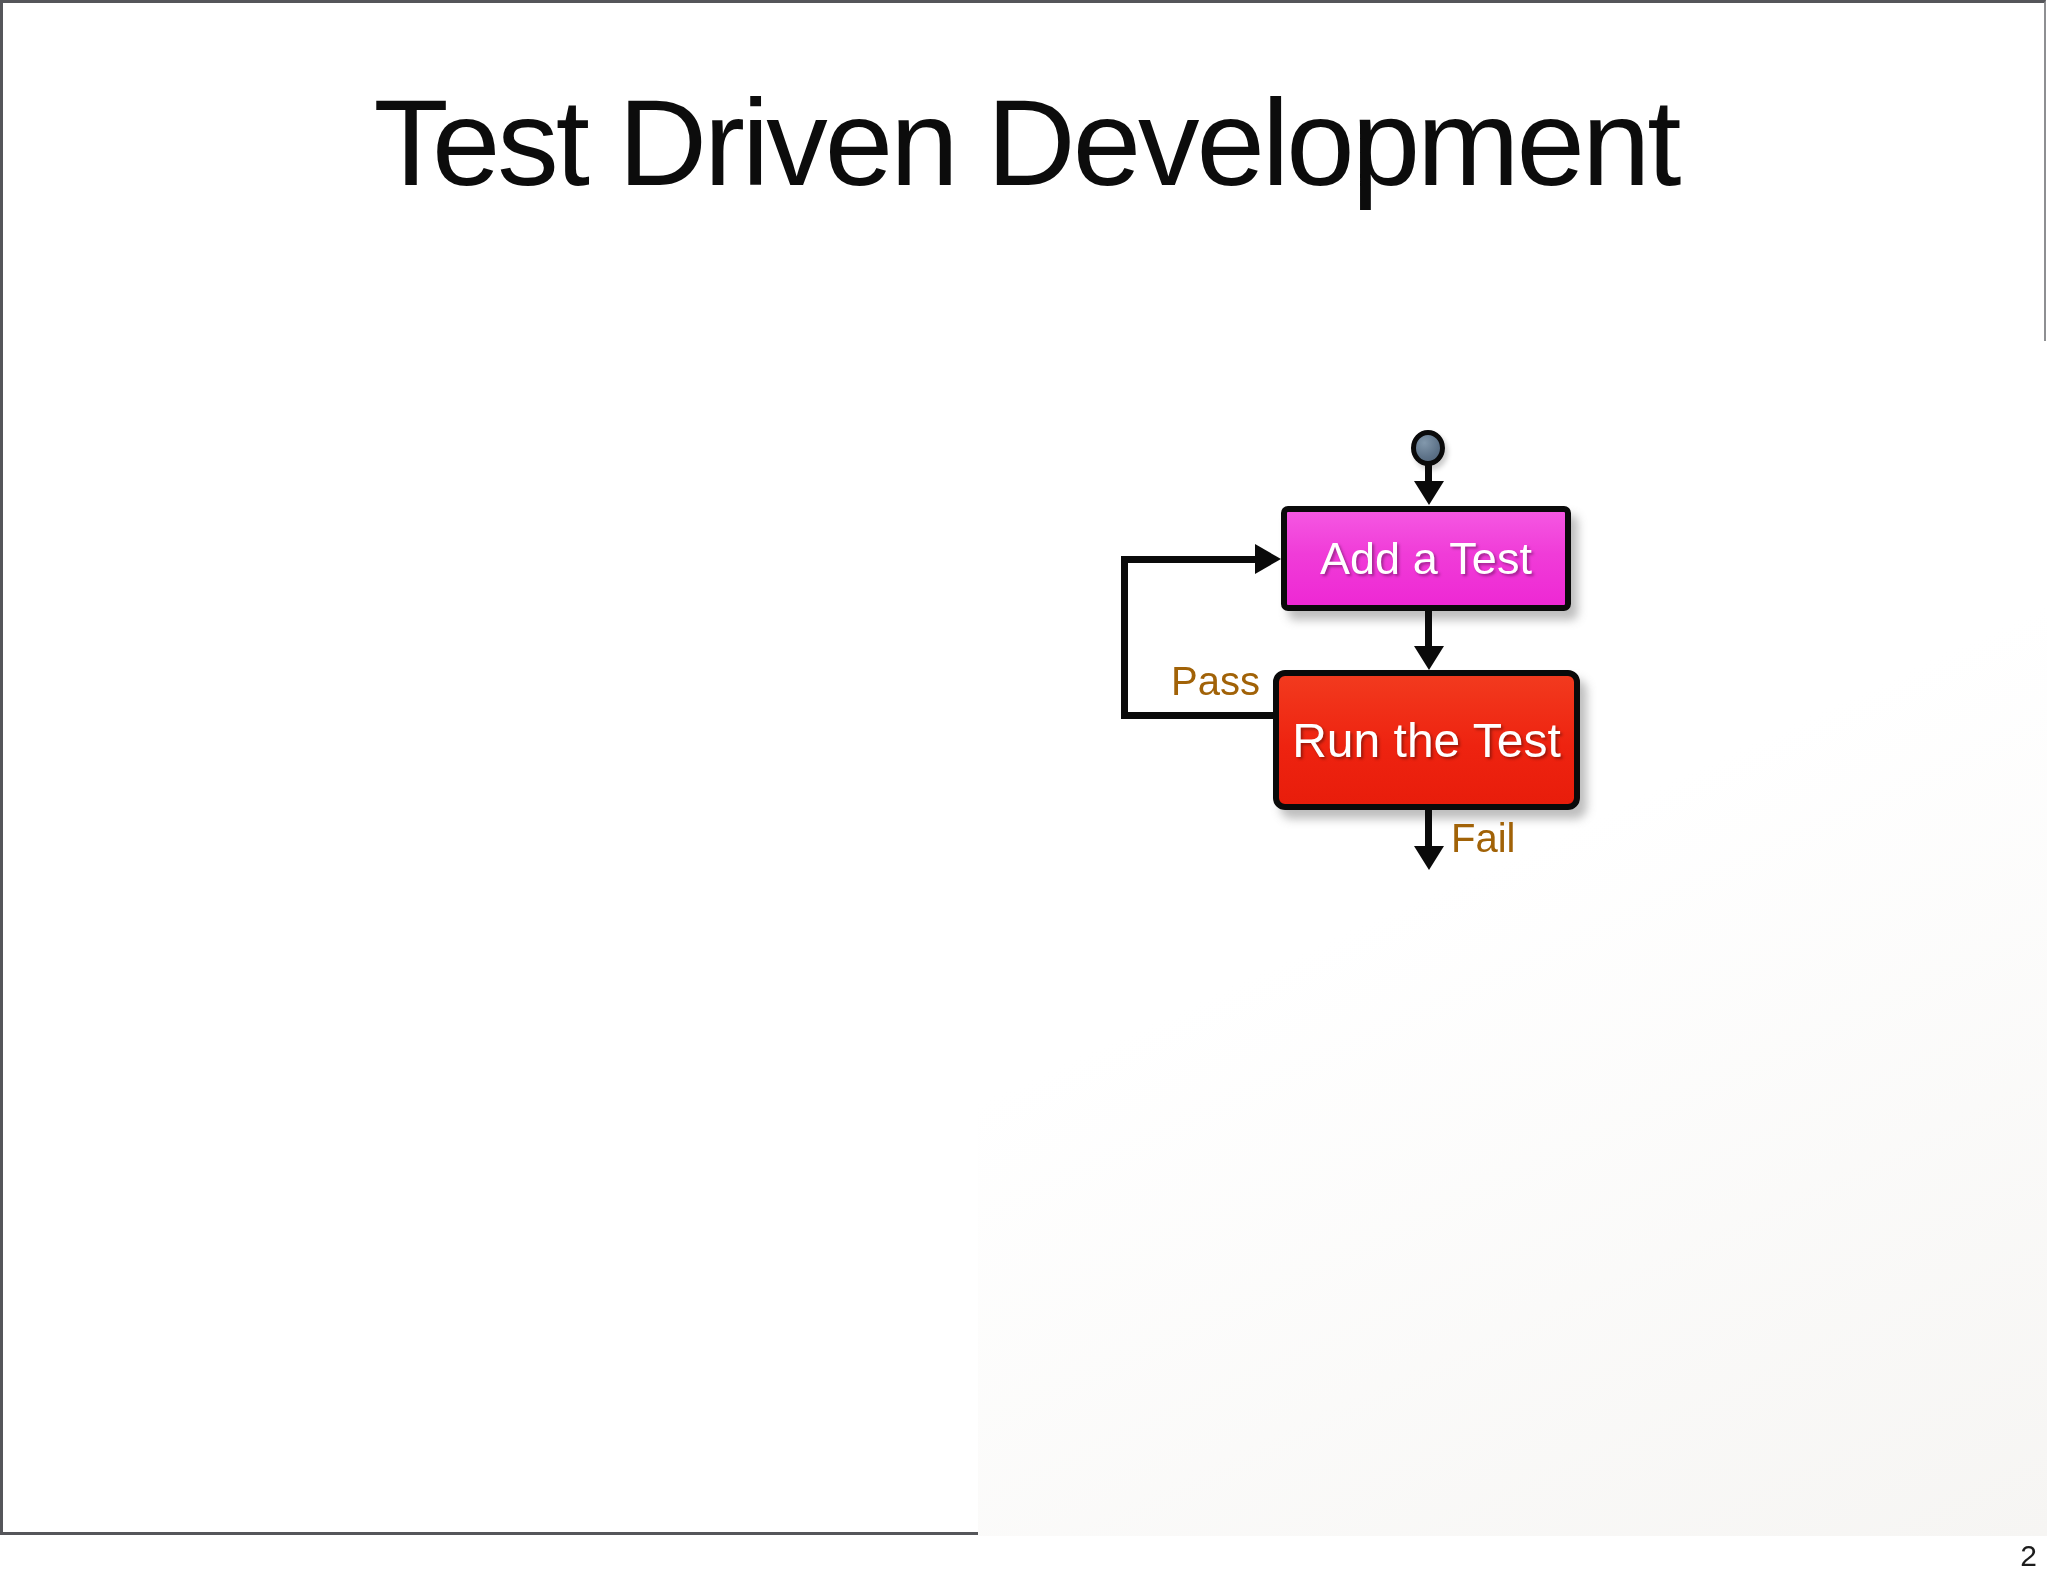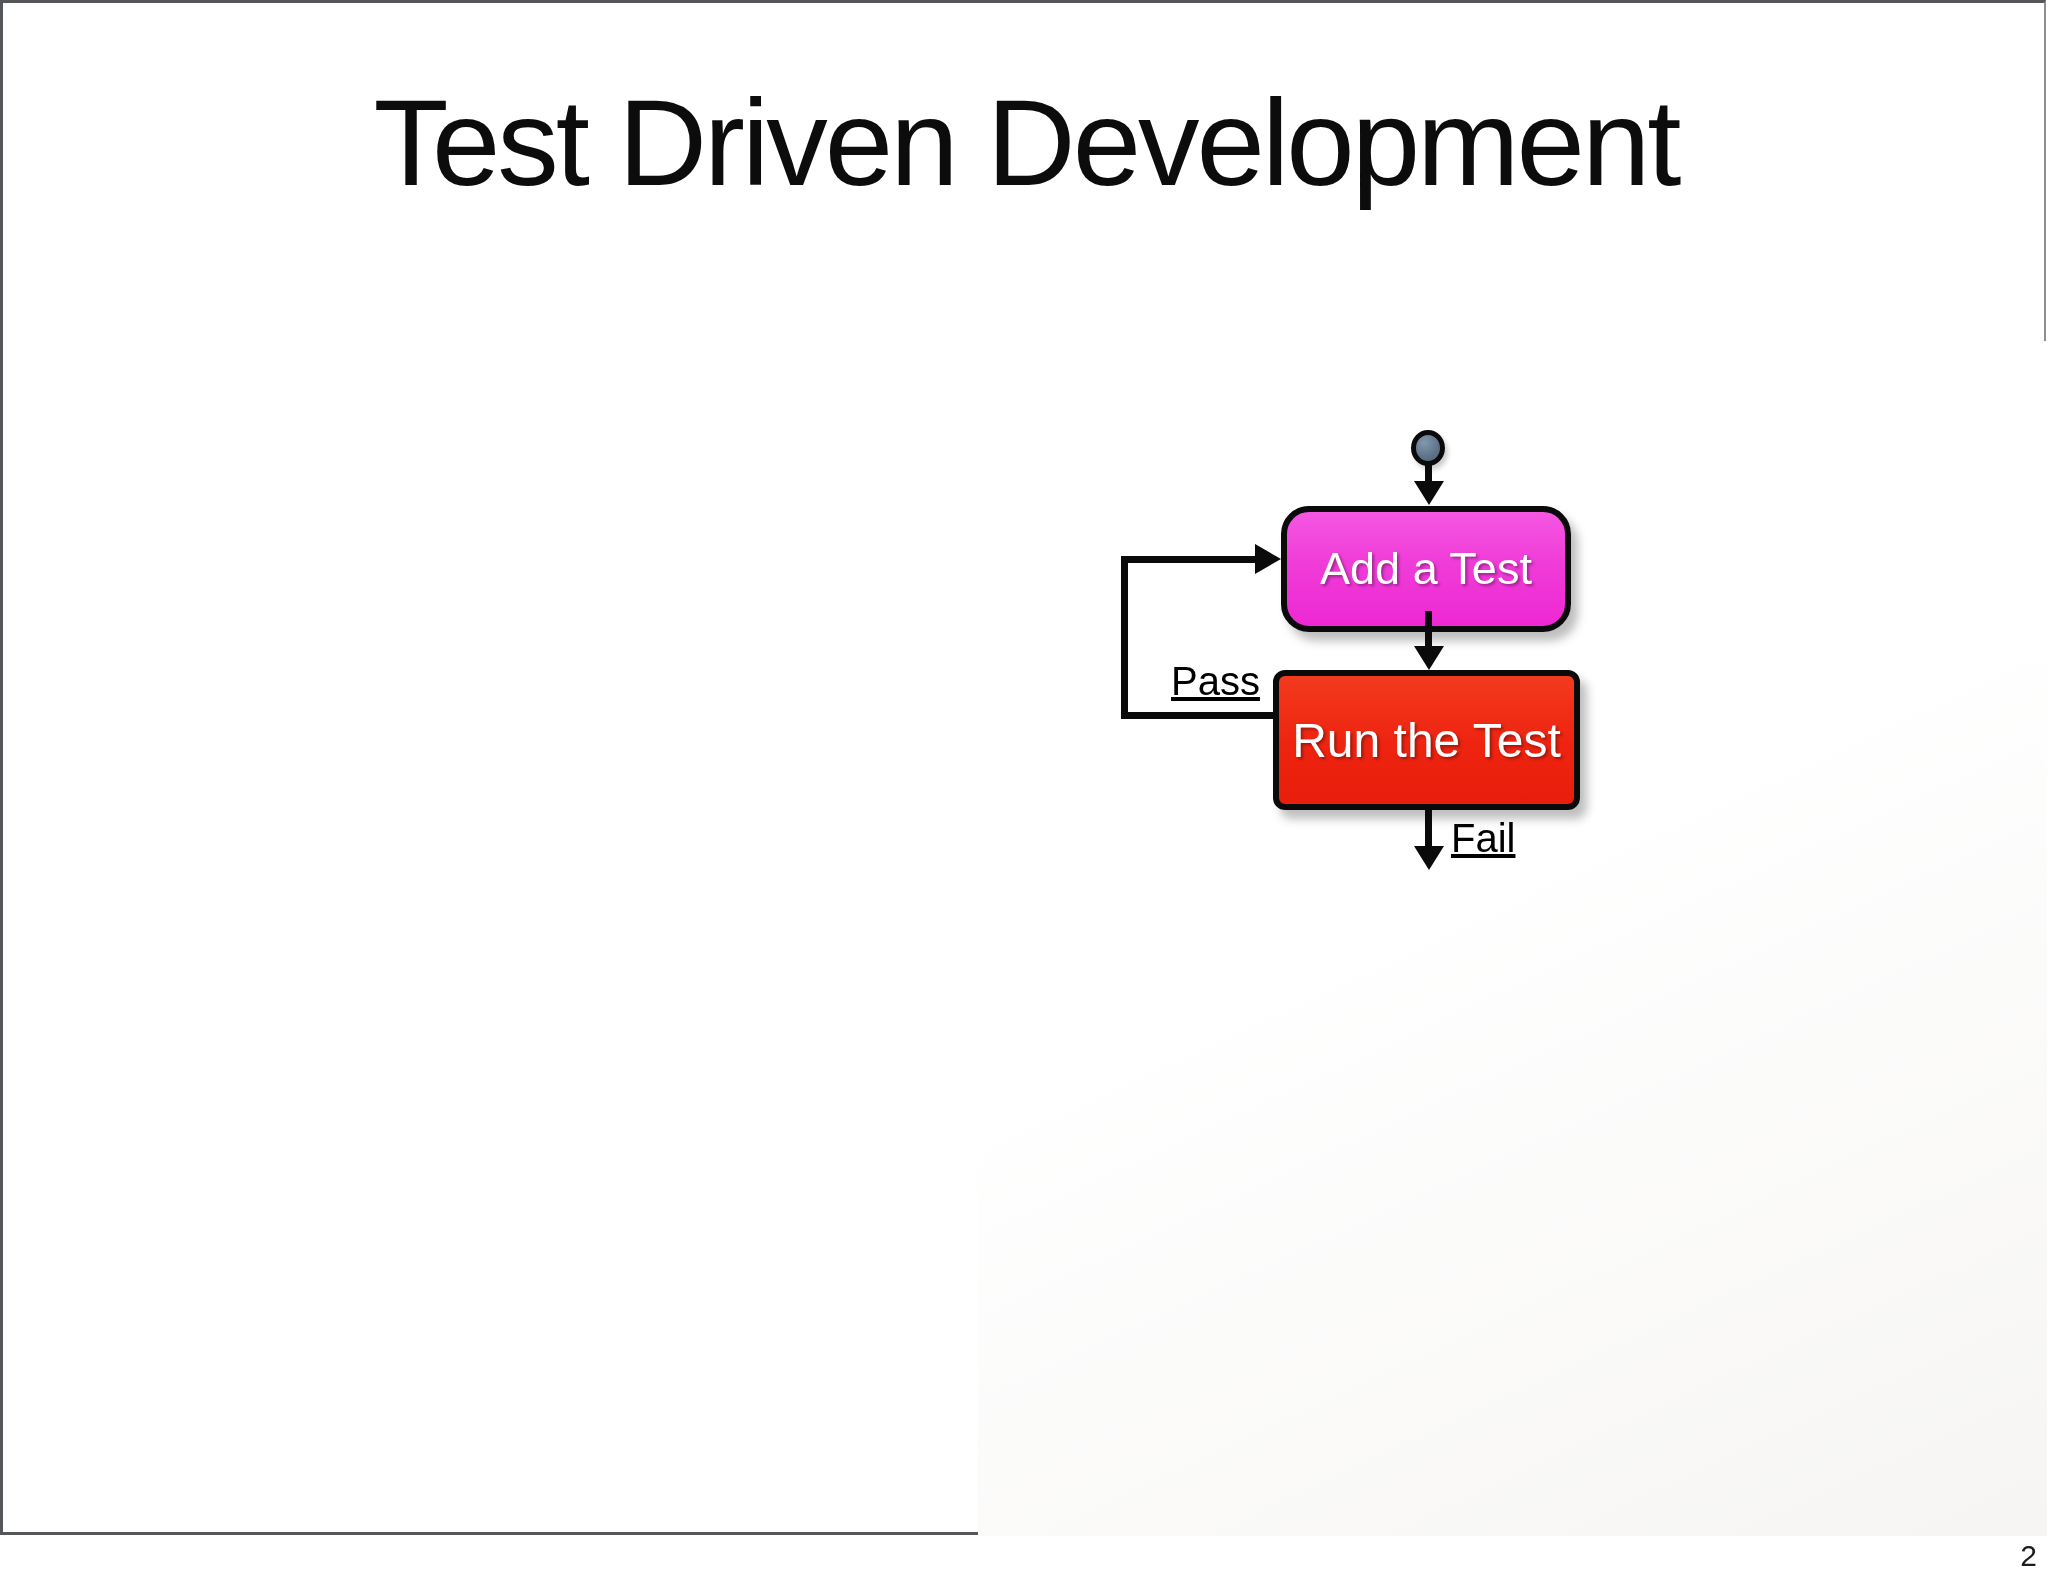--- a/index.html
+++ b/index.html
@@ -44,22 +44,22 @@
   .node{
     position:absolute;
     box-sizing:border-box;
     border:6px solid #0a0a0a;
     display:flex;align-items:center;justify-content:center;
     color:#ffffff;
     box-shadow:7px 9px 10px rgba(110,110,110,0.45);
     text-shadow:2px 2px 3px rgba(0,0,0,0.35);
   }
   .node-add{
-    left:1278px;top:503px;width:290px;height:126px;
-    border-radius:28px;
+    left:1278px;top:503px;width:290px;height:105px;
+    border-radius:7px;
     background:linear-gradient(180deg,#f557e2 0%,#f03cd8 45%,#ee28d4 100%);
     font-size:45px;
   }
   .node-run{
     left:1270px;top:667px;width:307px;height:140px;
     border-radius:12px;
     background:linear-gradient(180deg,#f23a1e 0%,#ee2310 55%,#e81d0b 100%);
     font-size:48px;
   }
   .start-node{
@@ -79,22 +79,21 @@
   }
   .head-right{
     position:absolute;width:0;height:0;
     border-top:15px solid transparent;
     border-bottom:15px solid transparent;
     border-left:26px solid #0a0a0a;
   }
   .edge-label{
     position:absolute;
     font-size:40px;line-height:1;
-    color:#000000;
-    text-decoration:underline;
+    color:#a16207;
   }
   .label-pass{left:1168px;top:658px;}
   .label-fail{left:1448px;top:815px;}
   .page-number{
     position:absolute;top:1541px;right:11px;
     font-size:30px;line-height:1;
     color:#1c1c1c;
   }
 </style>
 </head>

